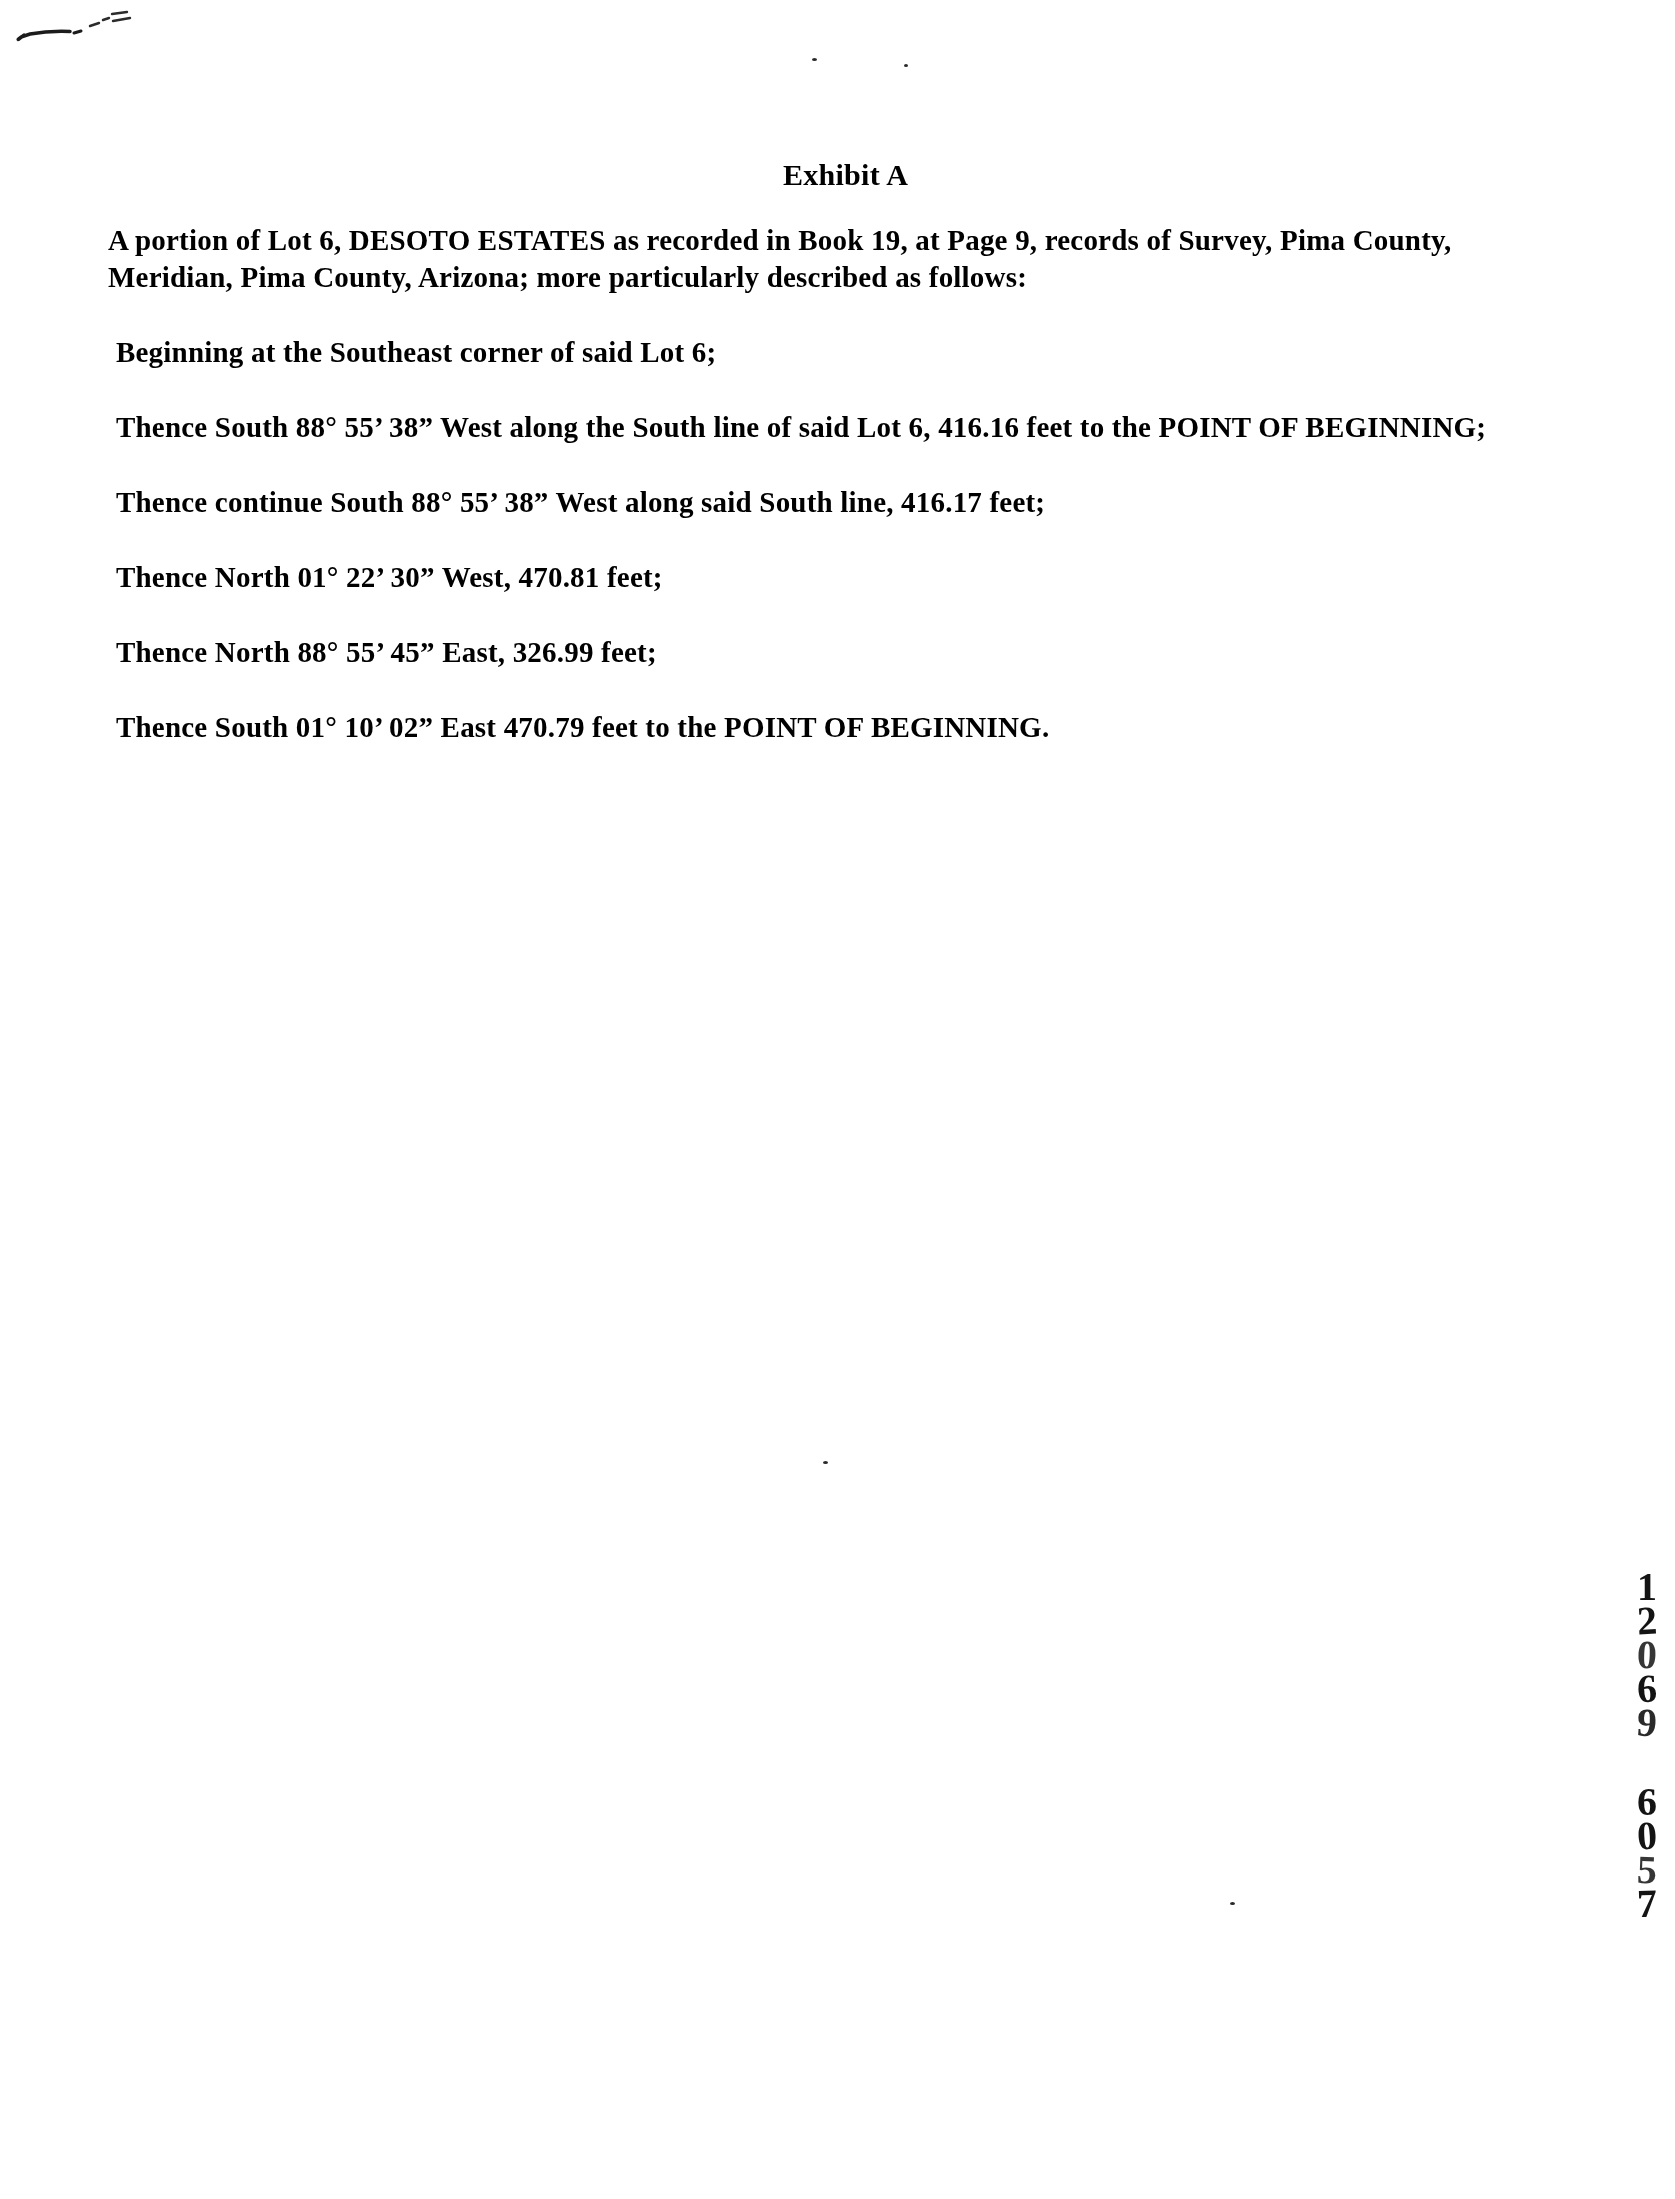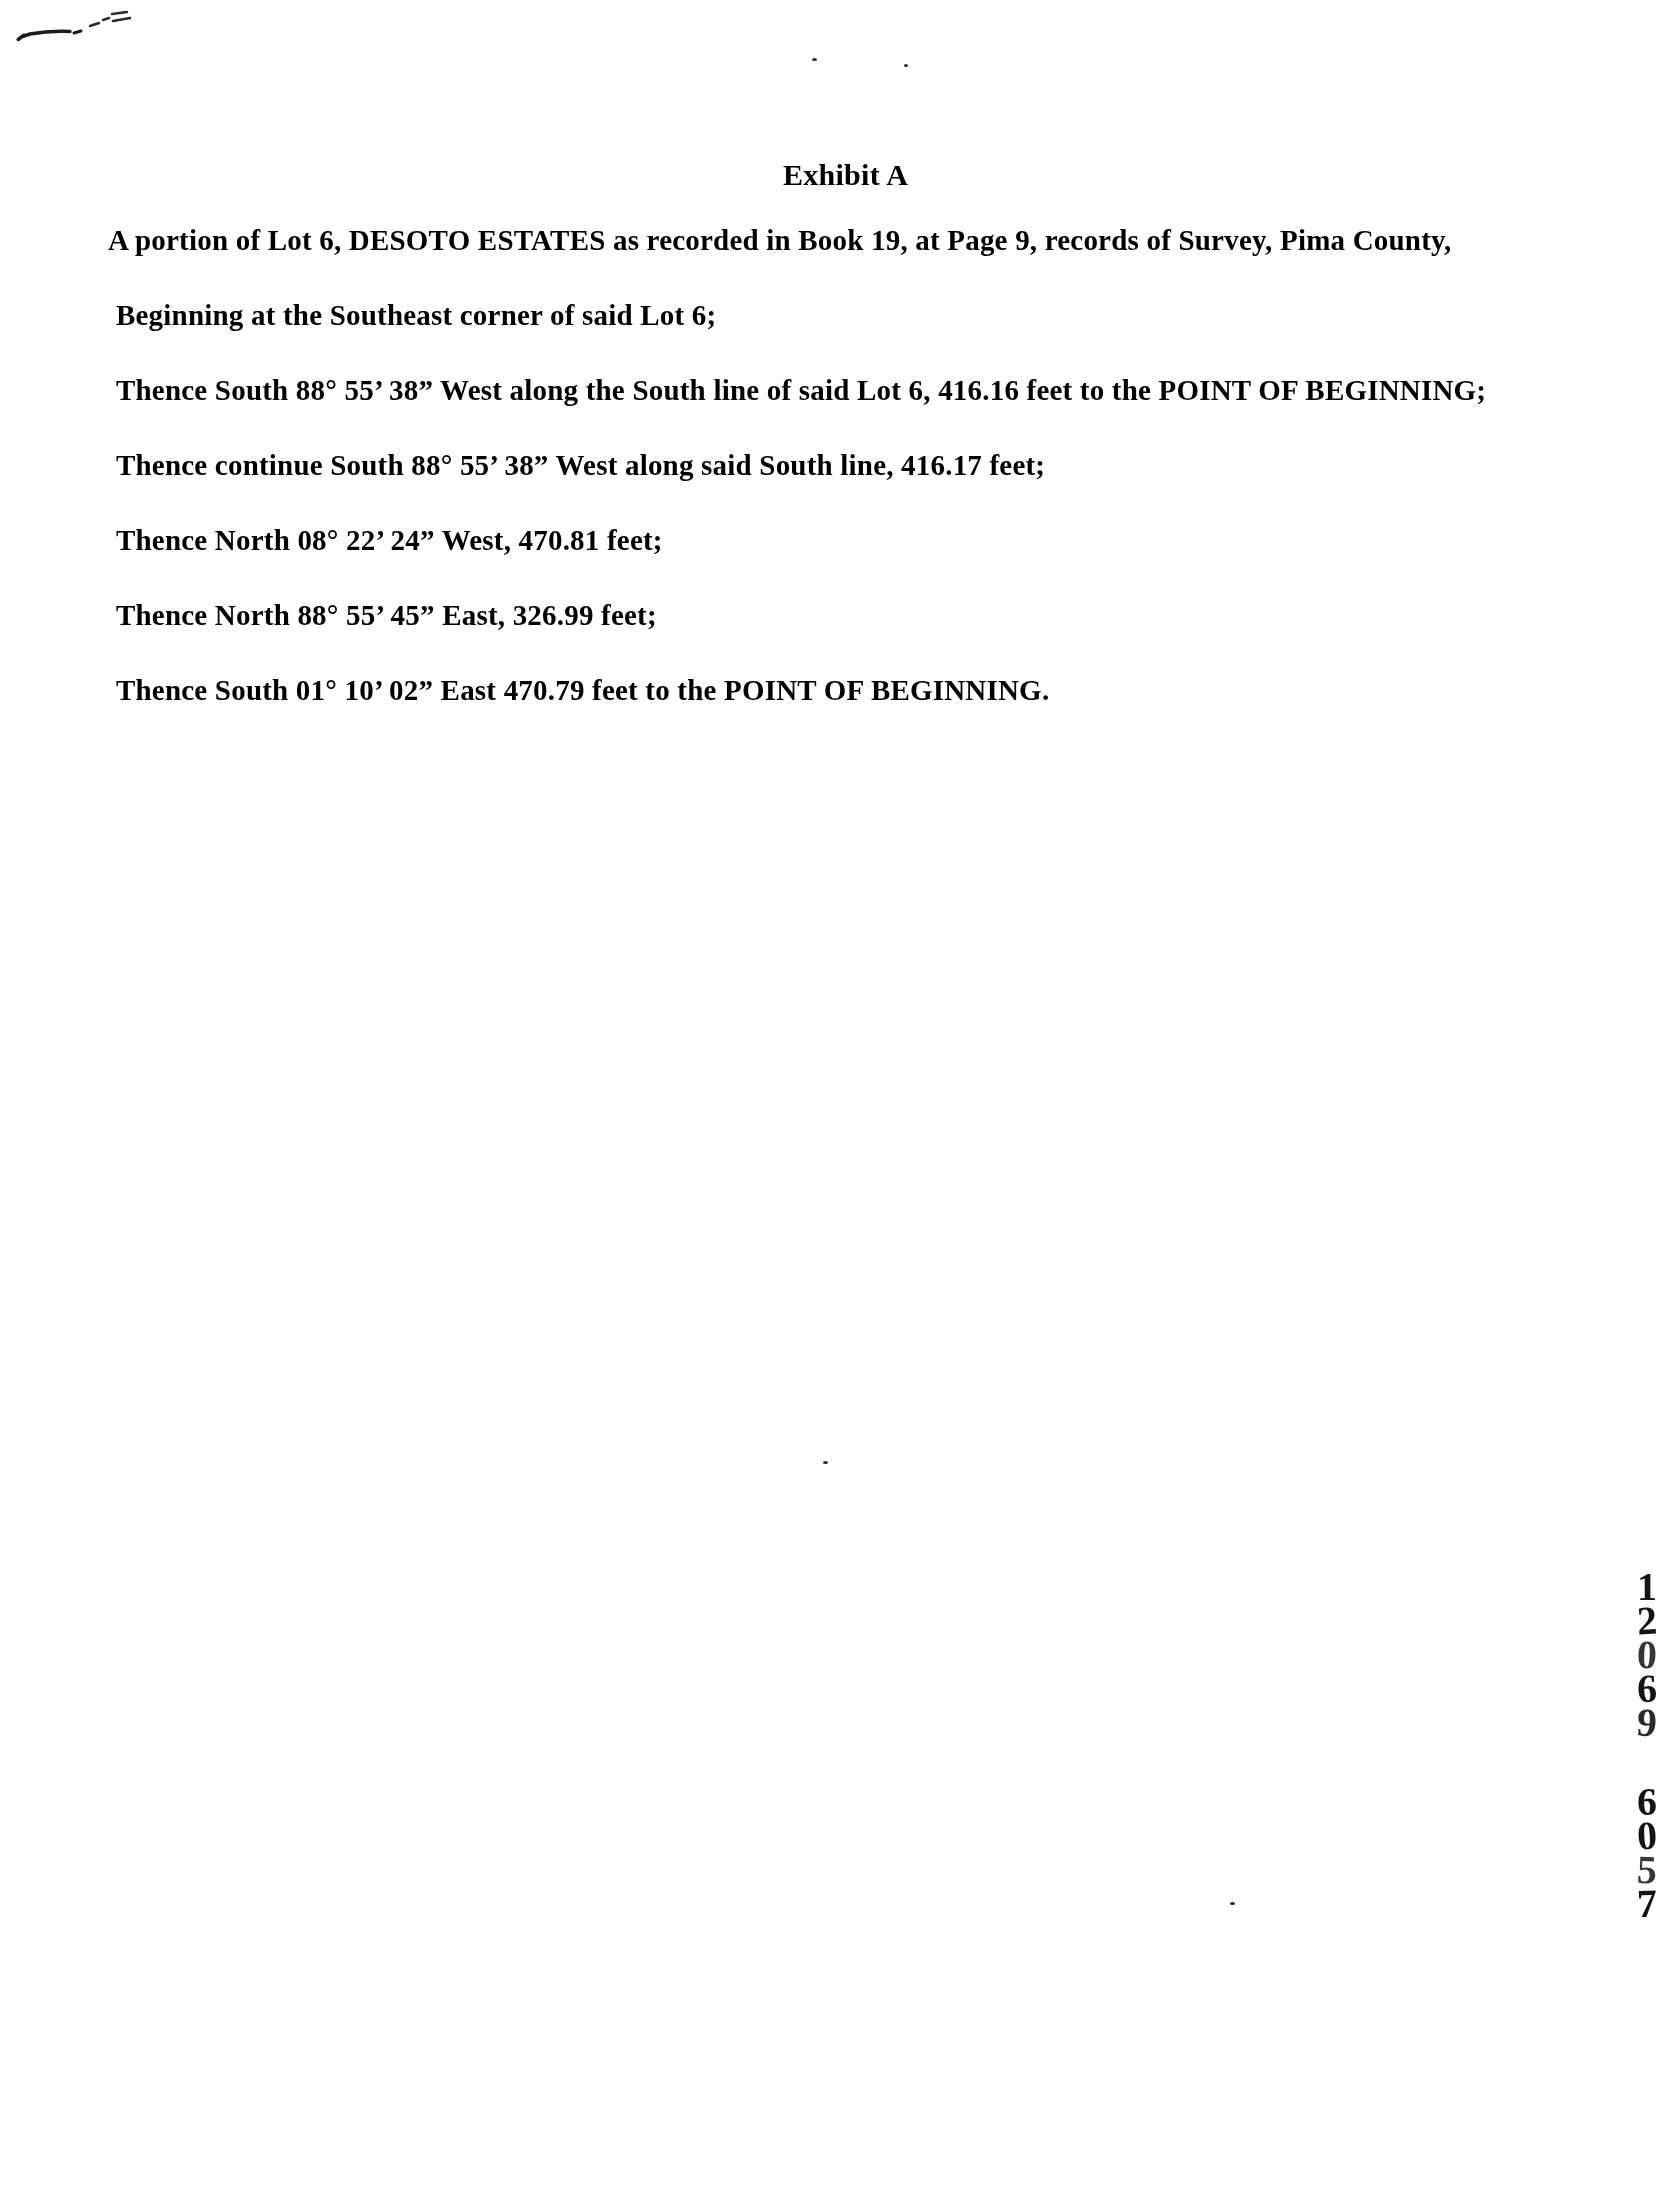--- a/index.html
+++ b/index.html
@@ -92,26 +92,27 @@
   <span class="speck s2"></span>
   <span class="speck s3"></span>
   <span class="speck s4"></span>
 
   <h1 class="doc-title">Exhibit A</h1>
 
   <div class="content">
 
     <div class="intro">
       <div class="intro-line">A portion of Lot 6, DESOTO ESTATES as recorded in Book 19, at Page 9, records of Survey, Pima County,</div>
+      <div class="intro-line">Meridian, Pima County, Arizona; more particularly described as follows:</div>
     </div>
 
     <p class="clause">Beginning at the Southeast corner of said Lot 6;</p>
     <p class="clause">Thence South 88° 55’ 38” West along the South line of said Lot 6, 416.16 feet to the POINT OF BEGINNING;</p>
     <p class="clause">Thence continue South 88° 55’ 38” West along said South line, 416.17 feet;</p>
-    <p class="clause">Thence North 08° 22’ 24” West, 470.81 feet;</p>
+    <p class="clause">Thence North 01° 22’ 30” West, 470.81 feet;</p>
     <p class="clause">Thence North 88° 55’ 45” East, 326.99 feet;</p>
     <p class="clause">Thence South 01° 10’ 02” East 470.79 feet to the POINT OF BEGINNING.</p>
 
   </div>
 
   <div class="margin-numbers">
     <div class="digit-group top">
       <div class="digit">1</div>
       <div class="digit">2</div>
       <div class="digit">0</div>

